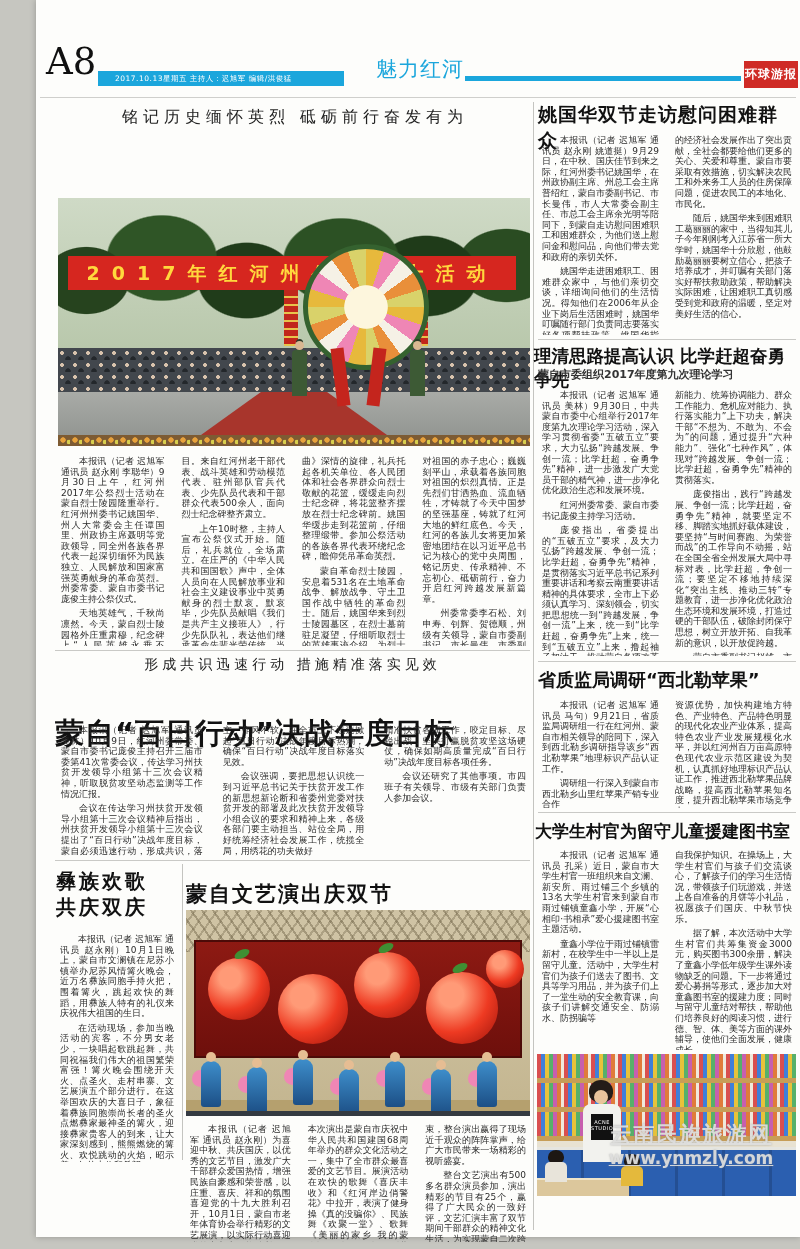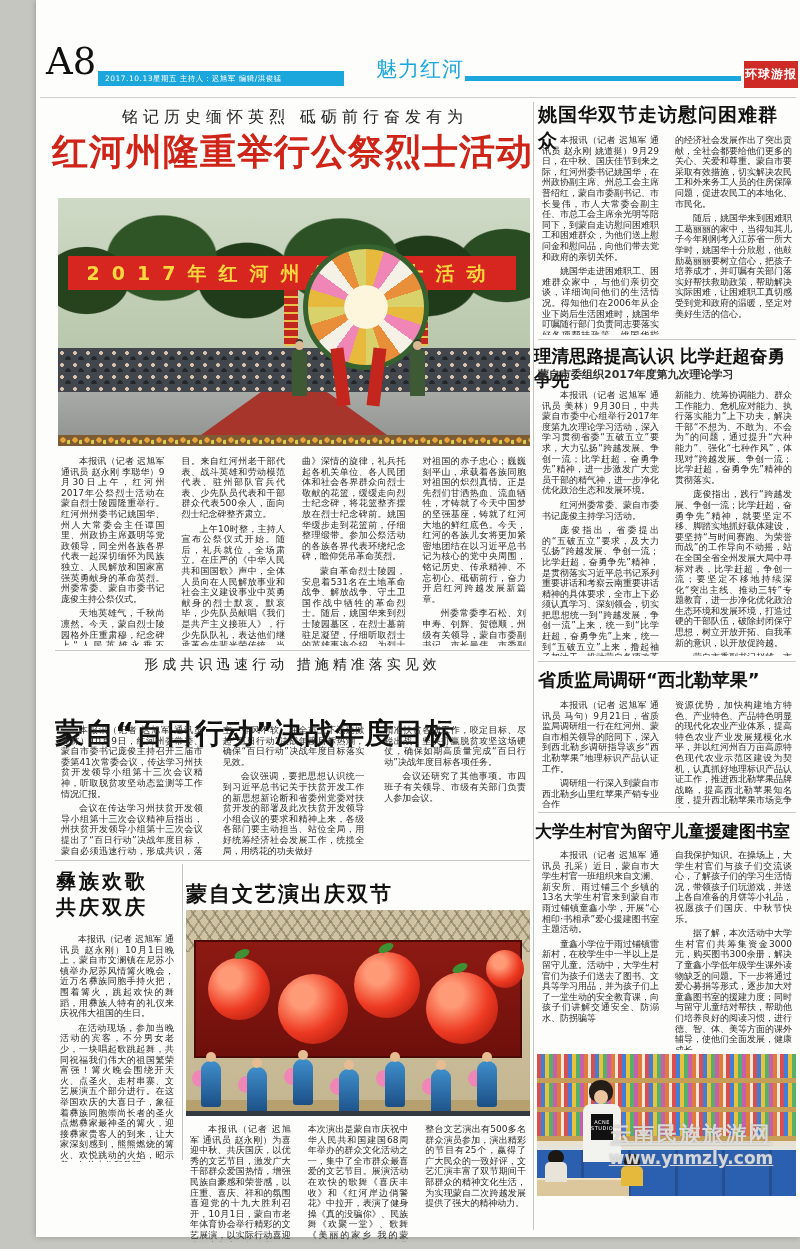--- a/index.html
+++ b/index.html
@@ -7,21 +7,21 @@
        font-family:"DejaVu Sans",sans-serif;color:#1c1c1c;
        -webkit-font-smoothing:antialiased;}
   .sheet{position:absolute;left:0;top:0;width:800px;height:1249px;overflow:hidden;}
   .paper{position:absolute;left:36px;top:0;width:764px;height:1237px;background:#fdfdfb;
          box-shadow:0 0 6px rgba(0,0,0,.25);}
   .abs{position:absolute;}
 
   
   .pageno{left:46px;top:40px;font-family:"DejaVu Serif",serif;font-size:37px;color:#101010;}
   .datebar{left:98px;top:71px;width:246px;height:15px;background:var(--blue);
-           color:#fff;font-size:7.5px;line-height:15px;padding-left:7px;letter-spacing:.5px;
+           color:#fff;font-size:7.5px;line-height:15px;padding-left:17px;letter-spacing:.5px;
            white-space:nowrap;overflow:hidden;box-sizing:border-box;}
   .sectitle{left:346px;top:55px;width:118px;text-align:right;font-size:21px;font-weight:normal;
             color:var(--blue);letter-spacing:1px;}
   .blueline{top:76px;height:5px;background:var(--blue);}
   .masthead{left:744px;top:61px;width:54px;height:27px;background:#cf2b26;color:#fff;
             font-weight:bold;font-size:12px;line-height:27px;text-align:center;letter-spacing:1px;}
   .toprule{left:40px;top:97px;width:756px;height:1px;background:#cfcfcc;}
 
   
   .vrule{width:1px;background:#c4c4c0;}
@@ -131,21 +131,20 @@
   <div class="abs pageno">A8</div>
   <div class="abs datebar">2017.10.13星期五  主持人：迟旭军  编辑/洪俊猛</div>
   <div class="abs sectitle">魅力红河</div>
   <div class="abs blueline" style="left:465px;width:276px;"></div>
   <div class="abs masthead">环球游报</div>
   <div class="abs toprule"></div>
 
   <div class="abs vrule" style="left:533px;top:102px;height:1128px;"></div>
 
   <div class="abs kicker" style="left:60px;top:107px;width:470px;font-size:16px;letter-spacing:5px;">铭记历史缅怀英烈  砥砺前行奋发有为</div>
-  <div class="abs headline red" style="left:52px;top:128px;width:486px;font-size:36px;letter-spacing:1px;">红河州隆重举行公祭烈士活动</div>
 
   <div class="abs photo ph-lead" style="left:58px;top:198px;width:472px;height:248px;">
     <div class="trees"></div>
     <div class="banner">2017年红河州公祭烈士活动</div>
     <div class="crowd"></div>
     <div class="ground"></div>
     <div class="carpet"></div>
     <div class="board" style="left:226px;top:92px;"></div>
     <div class="board" style="left:356px;top:92px;"></div>
     <div class="wreath"></div>
@@ -263,20 +262,21 @@
   </div>
 
   <div class="abs cols" style="left:186px;top:1120px;width:344px;height:122px;gap:9px;">
     <div class="col">
         <p class="para">本报讯（记者 迟旭军 通讯员 赵永刚）为喜迎中秋、共庆国庆，以优秀的文艺节目，激发广大干部群众爱国热情，增强民族自豪感和荣誉感，以庄重、喜庆、祥和的氛围喜迎党的十九大胜利召开，10月1日，蒙自市老年体育协会举行精彩的文艺展演，以实际行动喜迎党的十九大即将胜利召开和建州60周年。</p>
       </div>
     <div class="col">
         <p class="para">本次演出是蒙自市庆祝中华人民共和国建国68周年举办的群众文化活动之一，集中了全市群众最喜爱的文艺节目。展演活动在欢快的歌舞《喜庆丰收》和《红河岸边俏警花》中拉开，表演了健身操《真的没骗你》、民族舞《欢聚一堂》、歌舞《美丽的家乡 我的蒙自》、《好日子》、《共圆中国梦》等，整场演出在歌舞《亲吻祖国》中结</p>
       </div>
     <div class="col">
+        <p class="para">束，整台演出赢得了现场近千观众的阵阵掌声，给广大市民带来一场精彩的视听盛宴。</p>
         <p class="para">整台文艺演出有500多名群众演员参加，演出精彩的节目有25个，赢得了广大民众的一致好评，文艺汇演丰富了双节期间干部群众的精神文化生活，为实现蒙自二次跨越发展提供了强大的精神动力。</p>
       </div>
   </div>
 
   <div class="abs headline" style="left:538px;top:102px;width:258px;font-size:19px;color:#111;letter-spacing:1px;">姚国华双节走访慰问困难群众</div>
   <div class="abs cols" style="left:538px;top:131px;width:258px;height:204px;gap:8px;">
     <div class="col">
         <p class="para">本报讯（记者 迟旭军 通讯员 赵永刚 姚道挺）9月29日，在中秋、国庆佳节到来之际，红河州委书记姚国华，在州政协副主席、州总工会主席普绍红，蒙自市委副书记、市长曼伟，市人大常委会副主任、市总工会主席余光明等陪同下，到蒙自走访慰问困难职工和困难群众，为他们送上慰问金和慰问品，向他们带去党和政府的亲切关怀。</p>
         <p class="para">姚国华走进困难职工、困难群众家中，与他们亲切交谈，详细询问他们的生活情况。得知他们在2006年从企业下岗后生活困难时，姚国华叮嘱随行部门负责同志要落实好各项帮扶政策。姚国华指出，广大农民工为蒙自</p>
       </div>

